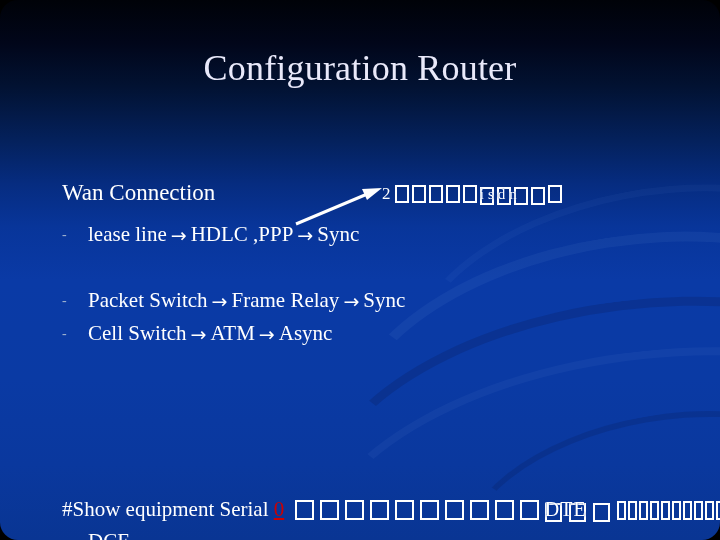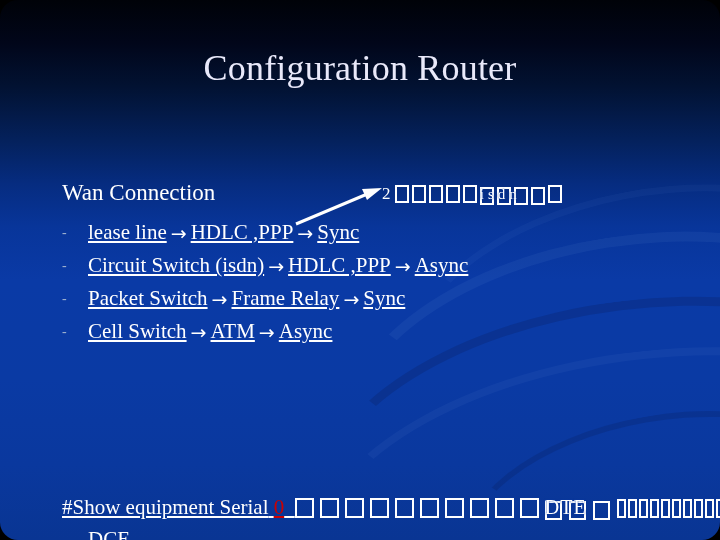--- a/index.html
+++ b/index.html
@@ -100,23 +100,22 @@
     position: absolute;
     left: 62px;
     font-size: 23px;
     line-height: 26px;
     white-space: nowrap;
   }
   .lvl2 {
     position: absolute;
     left: 62px;
     font-size: 21px;
-    line-height: 26px;
-    white-space: nowrap;
-    text-decoration: underline;
+    line-height: 31px;
+    white-space: nowrap;
   }
   .dash {
     display: inline-block;
     width: 26px;
     color: #9fb2cf;
     font-size: 14px;
     vertical-align: 2px;
   }
   .arrowglyph {
     display: inline-block;
@@ -204,23 +203,20 @@
       <span class="tofurun"><span class="tofu tofu-sm"></span><span class="tofu tofu-sm"></span><span class="tofu tofu-sm"></span><span class="tofu tofu-sm"></span><span class="tofu tofu-sm"></span></span><span class="overlap">
         <span class="tofurun"><span class="tofu tofu-sm"></span><span class="tofu tofu-sm"></span><span class="tofu tofu-sm"></span><span class="tofu tofu-sm"></span></span>
         <span class="ovtext" style="font-size:15px;">isdn</span>
       </span><span class="tofurun"><span class="tofu tofu-sm"></span></span>
     </div>
 
     <div class="lvl2" style="top:175px;">
       <span class="dash">-</span><span>lease line</span><span class="arrowglyph">→</span><span>HDLC ,PPP</span><span class="arrowglyph">→</span><span>Sync</span>
     </div>
 
-    <div class="lvl2" style="top:208px;">
-      <span class="dash">-</span><span>Circuit Switch (isdn)</span><span class="arrowglyph">→</span><span>HDLC ,PPP</span><span class="arrowglyph">→</span><span>Async</span>
-    </div>
 
     <div class="lvl2" style="top:241px;">
       <span class="dash">-</span><span>Packet Switch</span><span class="arrowglyph">→</span><span>Frame Relay</span><span class="arrowglyph">→</span><span>Sync</span>
     </div>
 
     <div class="lvl2" style="top:274px;">
       <span class="dash">-</span><span>Cell Switch</span><span class="arrowglyph">→</span><span>ATM</span><span class="arrowglyph">→</span><span>Async</span>
     </div>
 
 

